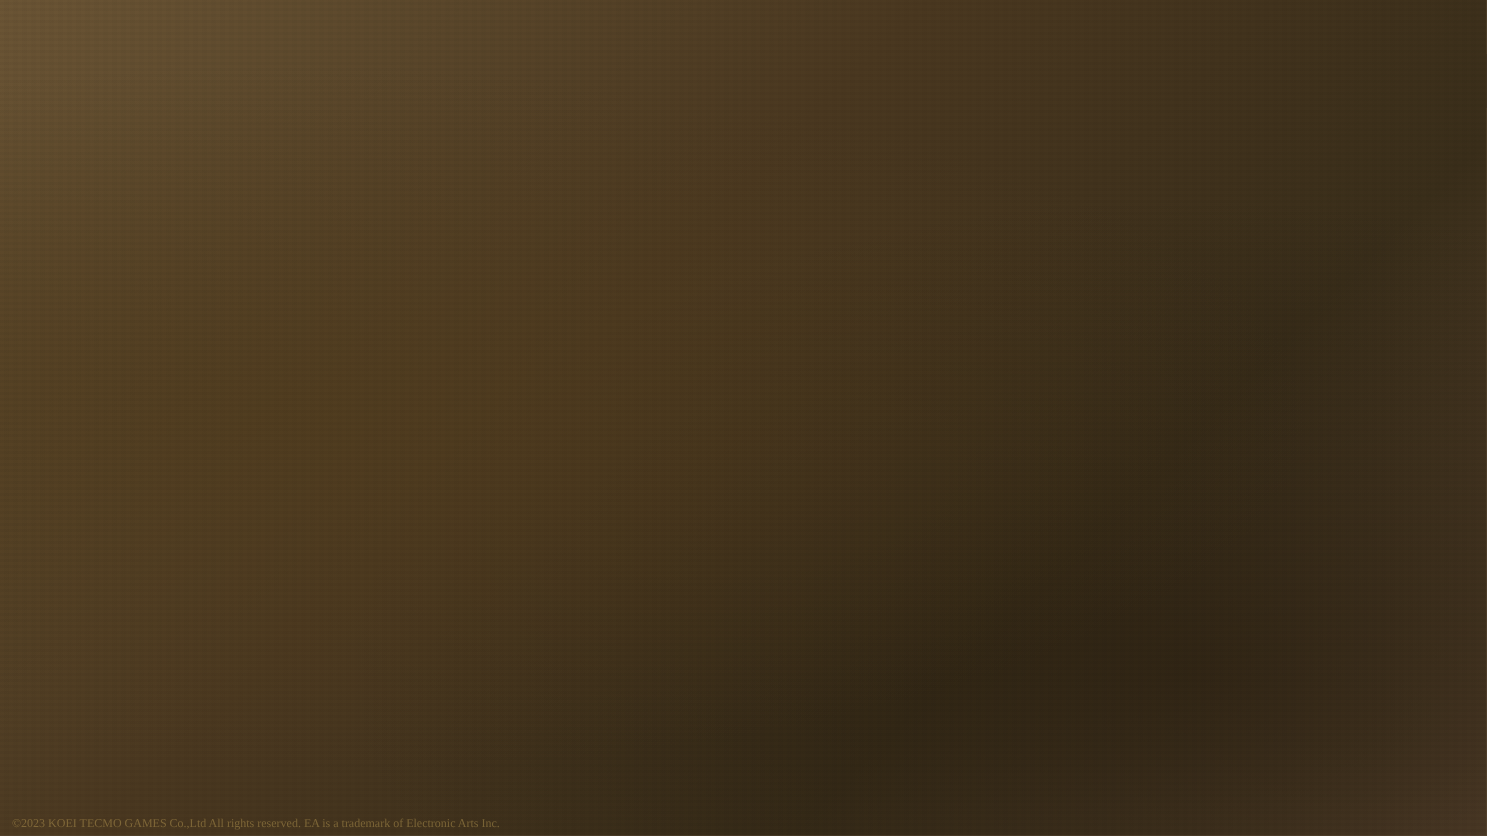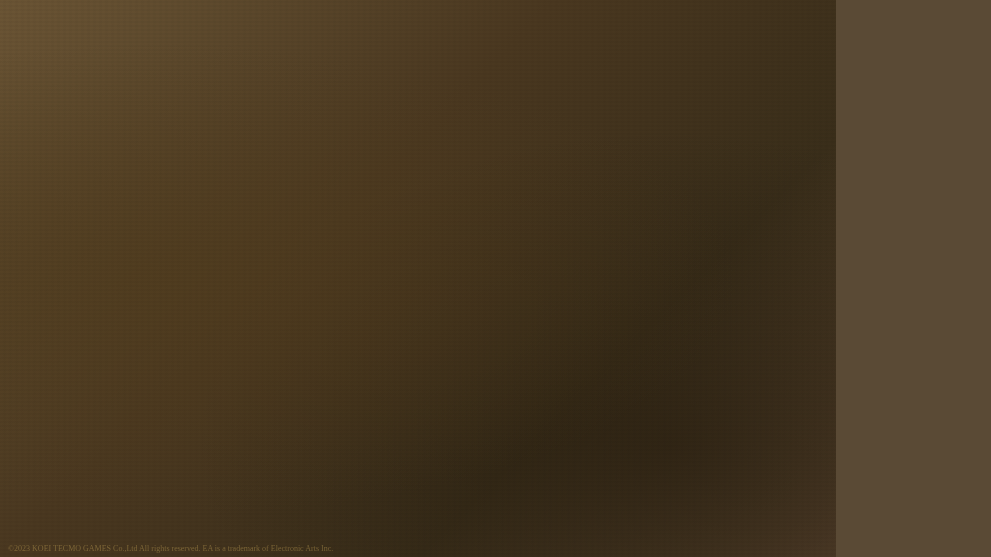--- a/index.html
+++ b/index.html
@@ -26,21 +26,21 @@
       position: absolute;
       inset: 0;
       background-image: 
         repeating-linear-gradient(0deg, transparent, transparent 2px, rgba(0,0,0,0.03) 2px, rgba(0,0,0,0.03) 4px),
         repeating-linear-gradient(90deg, transparent, transparent 3px, rgba(0,0,0,0.02) 3px, rgba(0,0,0,0.02) 6px);
     }
 
     .container {
       position: relative;
       z-index: 1;
-      width: 836px;
+      width: 991px;
       height: 557px;
       display: flex;
       flex-direction: column;
     }
 
     
     .title-bar {
       text-align: center;
       padding: 8px 0 4px;
     }

